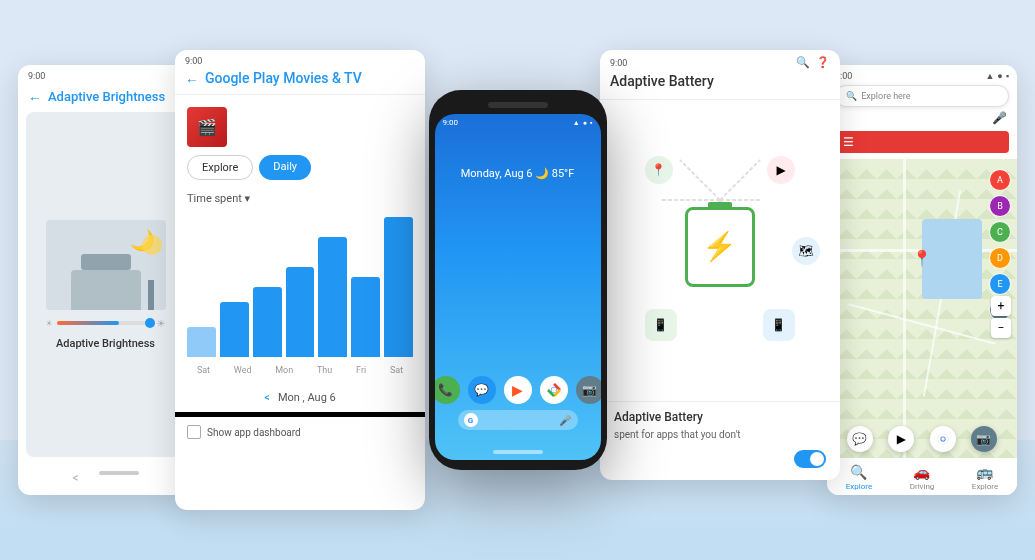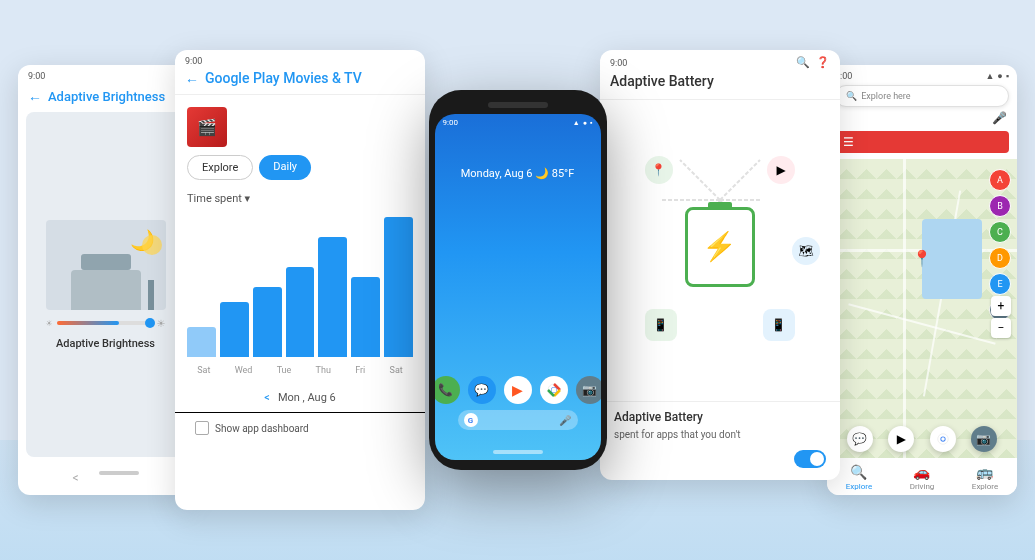--- a/index.html
+++ b/index.html
@@ -363,22 +363,22 @@
       display: flex;
       align-items: center;
       justify-content: center;
       gap: 8px;
       padding: 8px 0;
       font-size: 11px;
       color: #555;
     }
     .cm-nav-arrow { color: #2196F3; cursor: pointer; }
     .cm-footer {
-      border-top: 1px solid #000000;
-      padding: 8px 20px;
+      border-top: 5px solid #000000;
+      padding: 8px 12px;
       display: flex;
       align-items: center;
       gap: 6px;
       font-size: 10px;
       color: #555;
     }
     .cm-footer-icon {
       width: 14px;
       height: 14px;
       border: 1px solid #aaa;
@@ -711,21 +711,21 @@
         <div class="cm-bar" style="height:55px"></div>
         <div class="cm-bar" style="height:70px"></div>
         <div class="cm-bar" style="height:90px"></div>
         <div class="cm-bar" style="height:120px"></div>
         <div class="cm-bar" style="height:80px"></div>
         <div class="cm-bar" style="height:140px"></div>
       </div>
       <div class="cm-x-labels">
         <span>Sat</span>
         <span>Wed</span>
-        <span>Tue</span>
+        <span>Mon</span>
         <span>Thu</span>
         <span>Fri</span>
         <span>Sat</span>
       </div>
     </div>
     <div class="cm-nav-row">
       <span class="cm-nav-arrow">&lt;</span>
       <span>Mon , Aug 6</span>
     </div>
     <div class="cm-footer">

